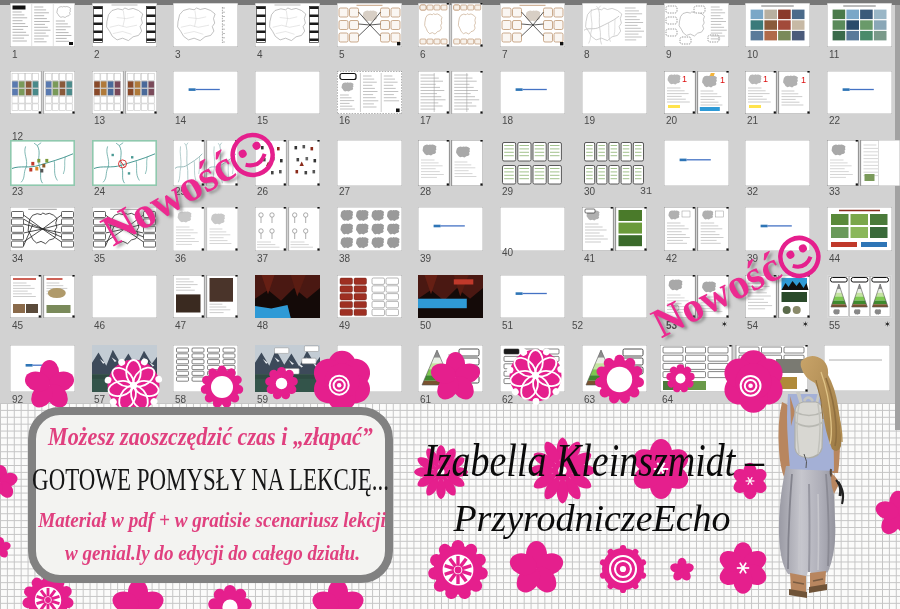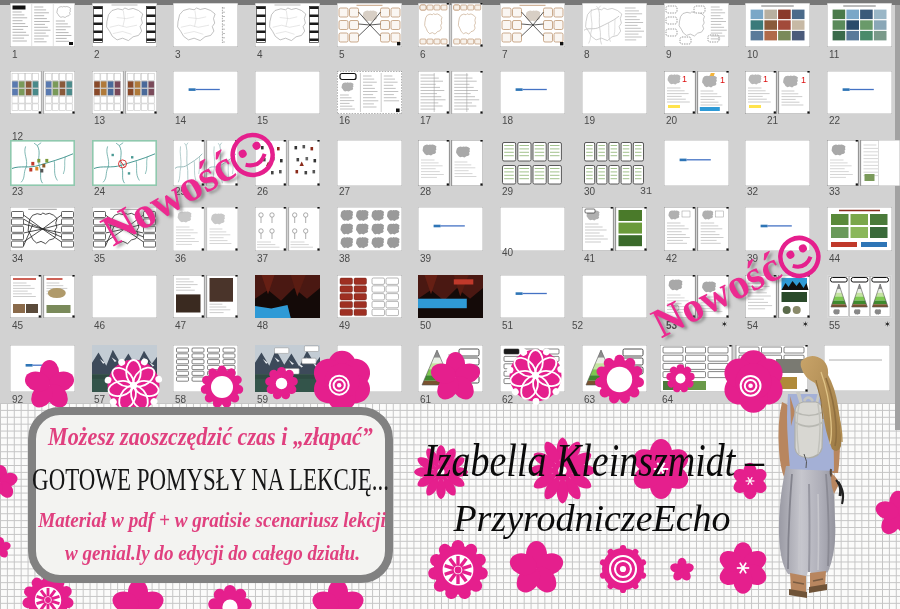--- a/index.html
+++ b/index.html
@@ -552,21 +552,21 @@
       <path d="M38.3,9.5 L38.9,6.9 L40.4,5.3 L42.8,4.7 L44.7,5.0 L45.7,4.4 L47.1,4.9 L49.0,4.5 L51.3,5.3 L53.0,6.6 L52.4,8.3 L52.9,10.0 L51.9,11.3 L52.5,13.0 L51.3,14.5 L49.0,15.0 L47.1,16.5 L44.7,15.6 L42.5,16.2 L40.5,14.9 L39.4,13.1 L38.1,11.4 Z" fill="#b0b0b0" stroke="none" stroke-width="0"></path>
       <text x="56" y="12" font-size="9" fill="#d11" font-family="Liberation Sans">1</text>
       <line x1="36.5" y1="20.0" x2="49.4" y2="20.0" stroke="#aaa" stroke-width="0.6"></line>
       <line x1="36.5" y1="22.8" x2="53.3" y2="22.8" stroke="#aaa" stroke-width="0.6"></line>
       <line x1="36.5" y1="25.6" x2="57.3" y2="25.6" stroke="#aaa" stroke-width="0.6"></line>
       <line x1="36.5" y1="28.4" x2="50.6" y2="28.4" stroke="#aaa" stroke-width="0.6"></line>
       <line x1="36.5" y1="31.2" x2="54.5" y2="31.2" stroke="#aaa" stroke-width="0.6"></line>
       <line x1="36.5" y1="34.0" x2="58.4" y2="34.0" stroke="#aaa" stroke-width="0.6"></line>
     </svg></div>
 
-<div class="num" style="left:767px;top:115px;">21</div>
+<div class="num" style="left:747px;top:115px;">21</div>
 
 <div class="cell" style="left:827px;top:71px;width:65px;height:43px;"><svg width="65" height="43" viewBox="0 0 65 43" style="">
       <rect width="65" height="43" fill="#fff" stroke="#a8a8a8" stroke-width="0.8"></rect>
       <rect x="15.6" y="17.3" width="7" height="2.6" fill="#2e75b6"></rect>
       <line x1="22.6" y1="18.5" x2="46.8" y2="18.5" stroke="#4472c4" stroke-width="1.3"></line>
     </svg></div>
 
 <div class="num" style="left:829px;top:115px;">22</div>
 
 <div class="cell" style="left:10px;top:140px;width:65px;height:46px;"><svg width="65" height="46" viewBox="0 0 65 46" style="">

